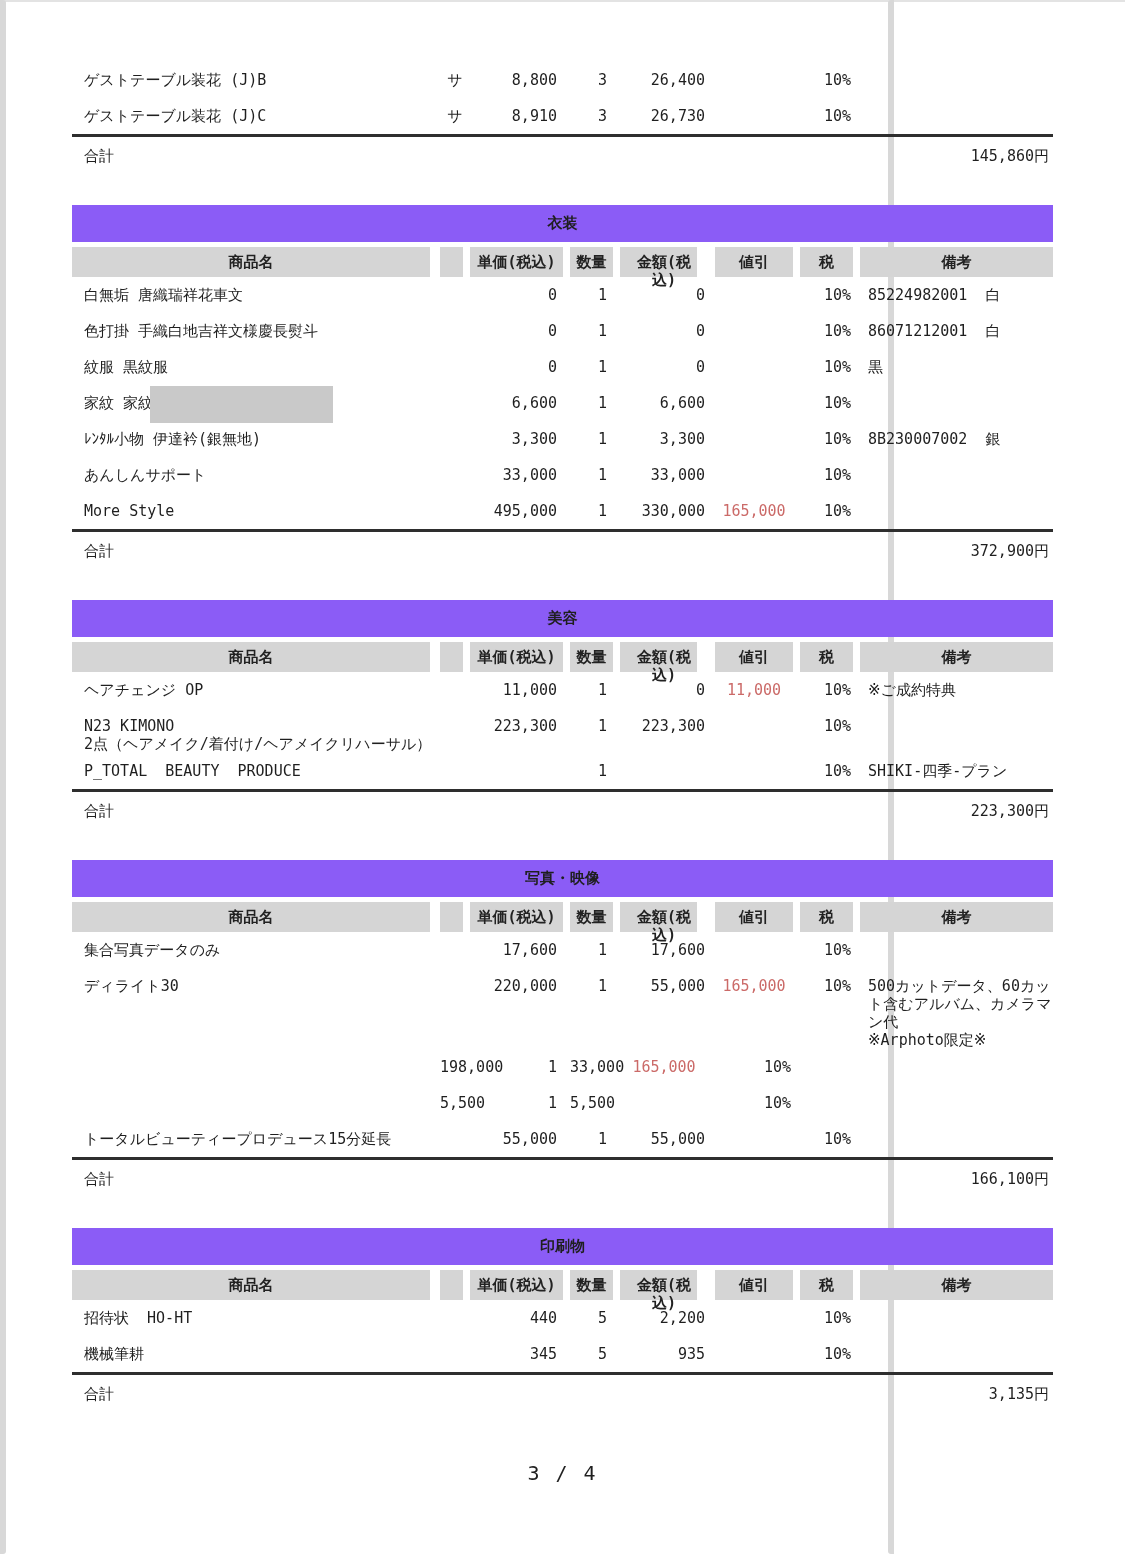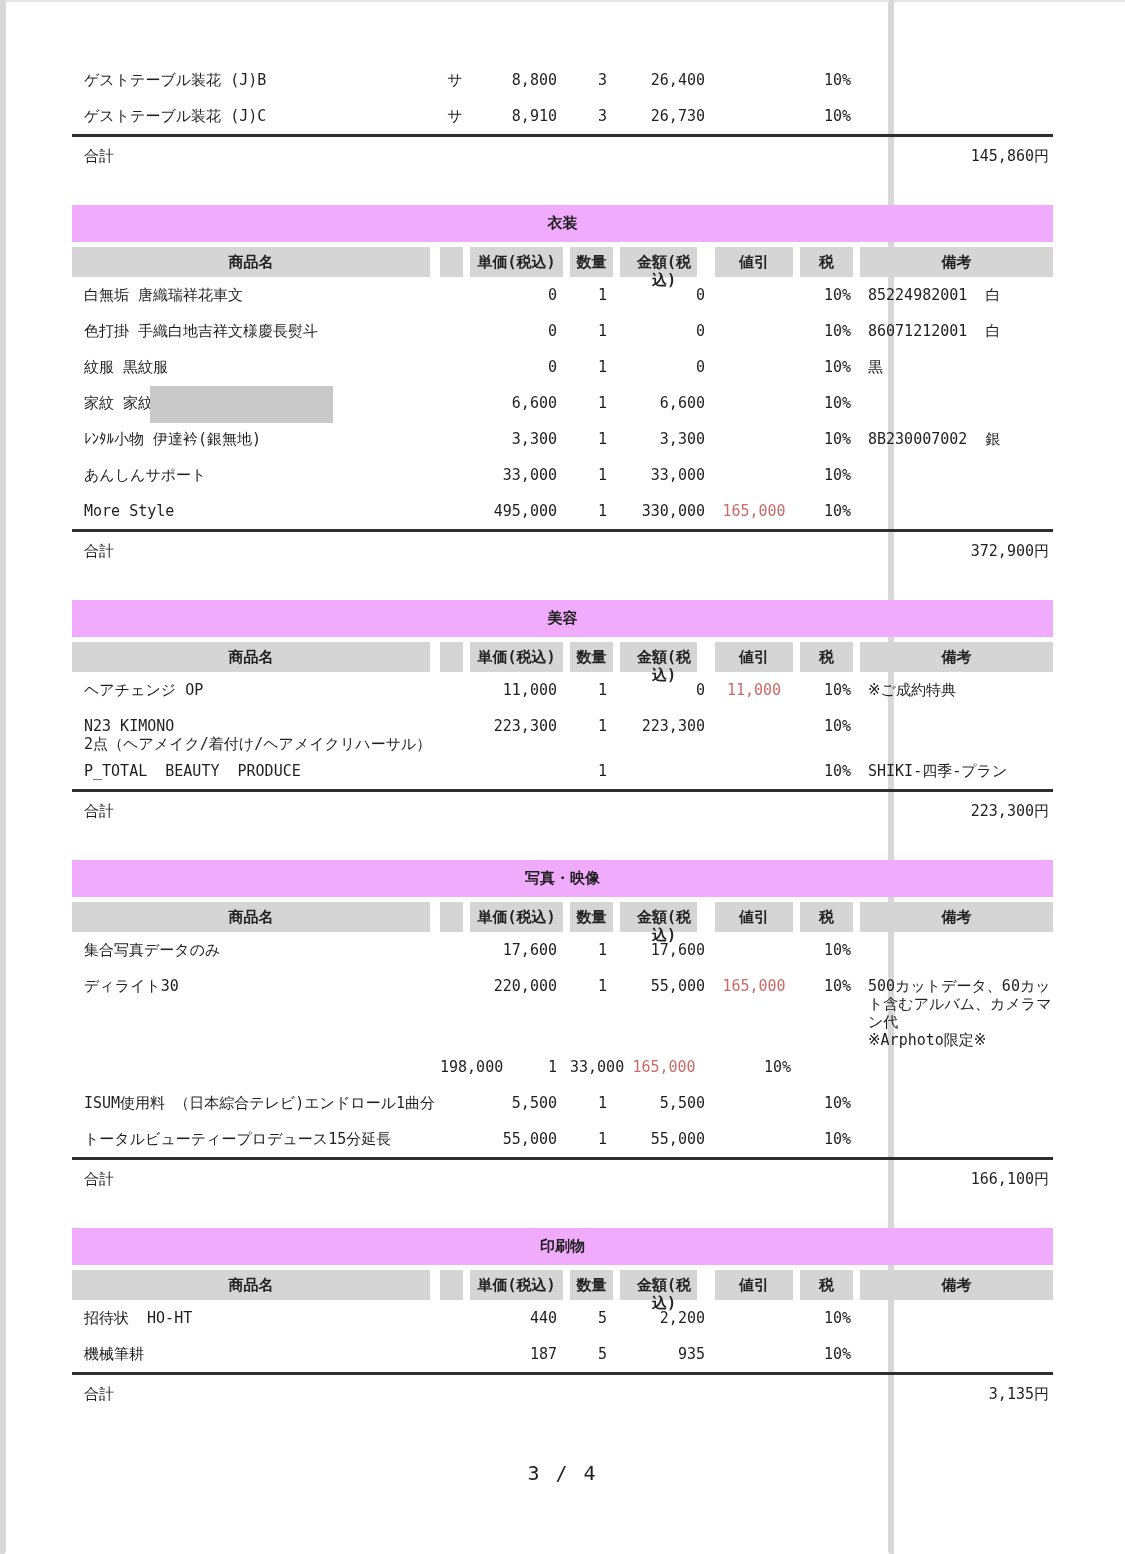--- a/index.html
+++ b/index.html
@@ -18,21 +18,21 @@
   .row .c{min-height:36px;padding-top:9px;box-sizing:border-box;line-height:18px;}
   .c.prod{text-align:left;padding-left:12px;white-space:pre-wrap;position:relative;}
   .c.flag{text-align:center;}
   .c.unit{text-align:right;padding-right:13px;}
   .c.qty{text-align:right;padding-right:13px;}
   .c.amt{text-align:right;padding-right:10px;}
   .c.disc{text-align:center;padding-right:7px;color:#cb6a68;}
   .c.tax{text-align:right;padding-right:9px;}
   .c.note{text-align:left;padding-left:8px;white-space:pre-wrap;}
 
-  .band{width:981px;height:37px;line-height:37px;background:#f0abfc;text-align:center;
+  .band{width:981px;height:37px;line-height:37px;background:#8b5cf6;text-align:center;
         font-weight:bold;margin-bottom:5px;}
   .row.head .c{min-height:30px;height:30px;padding-top:6px;background:#d5d5d5;
         text-align:center;font-weight:bold;padding-left:0;padding-right:0;color:#222;}
   .row.head .c{margin-right:7px;}
   .row.head .c.prod{margin-right:10px;}
   .row.head .c.amt{margin-right:18px;padding-left:11px;}
   .row.head .c.note{margin-right:0;}
 
   .rule{width:981px;border-top:3px solid #2e2e2e;}
   .total-row{display:flex;justify-content:space-between;min-height:38px;padding-top:10px;
@@ -275,21 +275,20 @@
     <div class="c flag"></div>
     <div class="c unit">198,000</div>
     <div class="c qty">1</div>
     <div class="c amt">33,000</div>
     <div class="c disc">165,000</div>
     <div class="c tax">10%</div>
     <div class="c note"></div>
   </div>
 
   <div class="row item">
-    <div class="c prod">ISUM使用料 （日本綜合テレビ)エンドロール1曲分</div>
     <div class="c flag"></div>
     <div class="c unit">5,500</div>
     <div class="c qty">1</div>
     <div class="c amt">5,500</div>
     <div class="c disc"></div>
     <div class="c tax">10%</div>
     <div class="c note"></div>
   </div>
 
   <div class="row item">
@@ -330,21 +329,21 @@
     <div class="c qty">5</div>
     <div class="c amt">2,200</div>
     <div class="c disc"></div>
     <div class="c tax">10%</div>
     <div class="c note"></div>
   </div>
 
   <div class="row item">
     <div class="c prod">機械筆耕</div>
     <div class="c flag"></div>
-    <div class="c unit">187</div>
+    <div class="c unit">345</div>
     <div class="c qty">5</div>
     <div class="c amt">935</div>
     <div class="c disc"></div>
     <div class="c tax">10%</div>
     <div class="c note"></div>
   </div>
 </div>
     <div class="rule"></div>
     <div class="total-row">
       <span class="lbl">合計</span>

